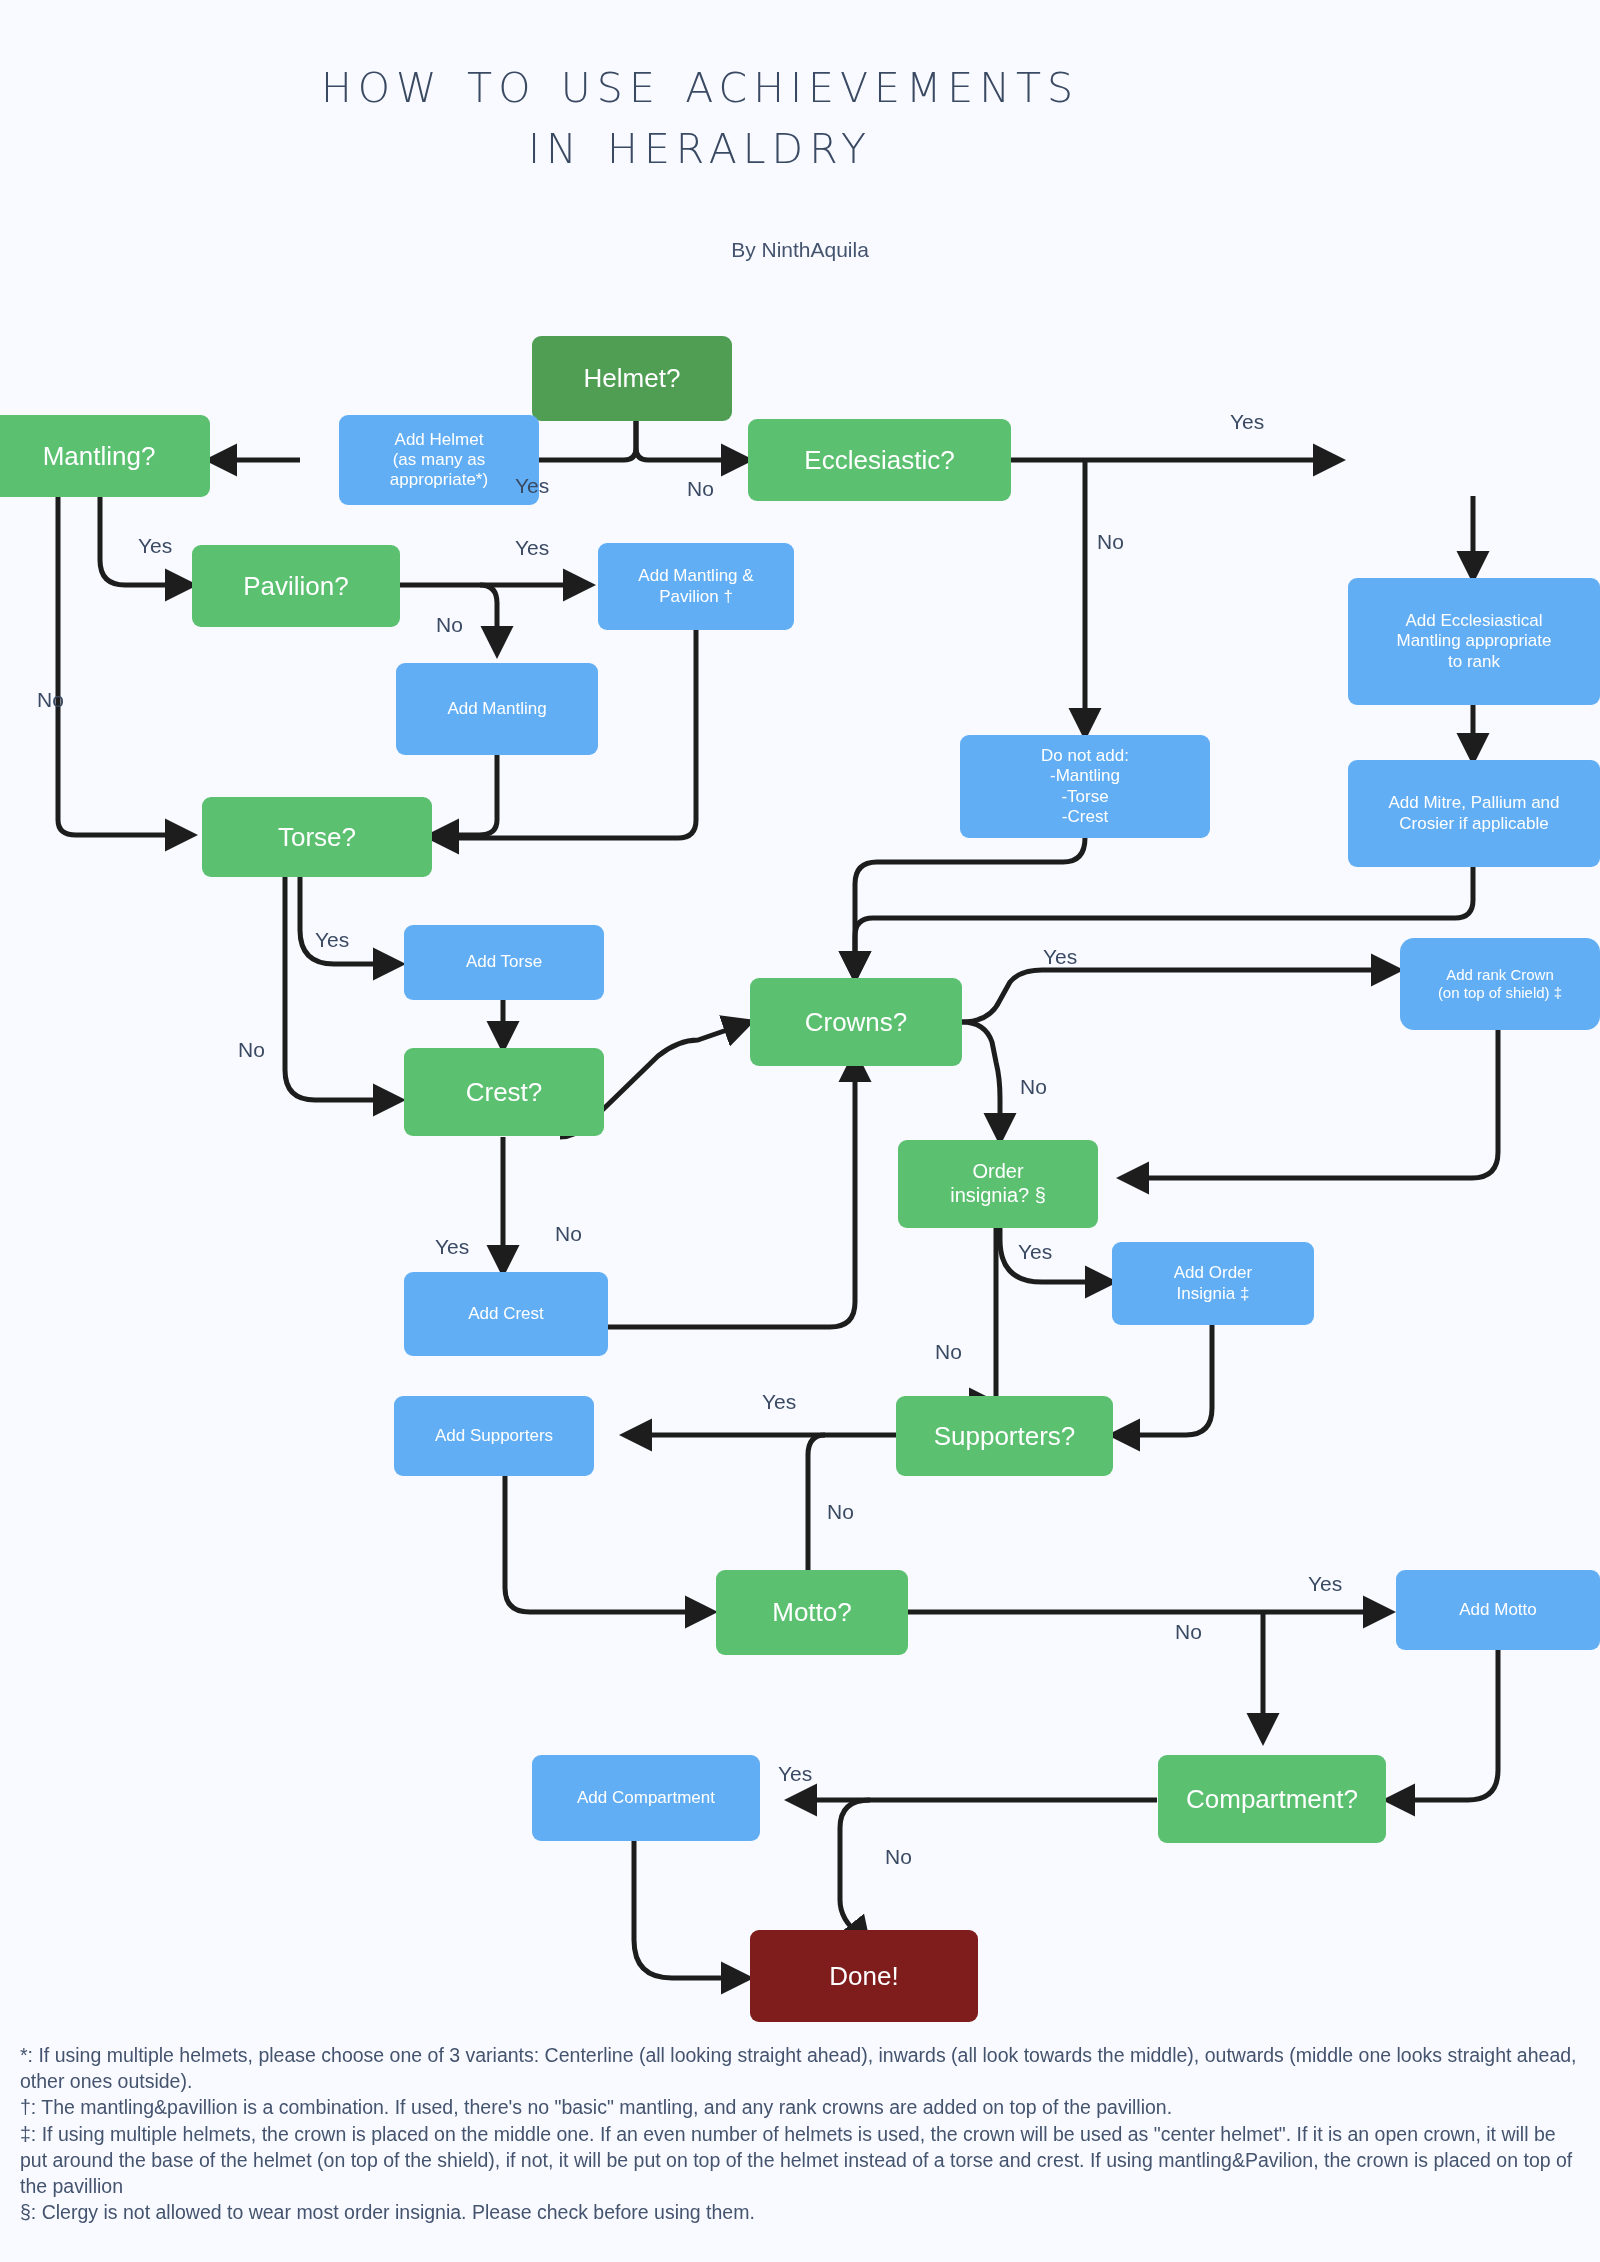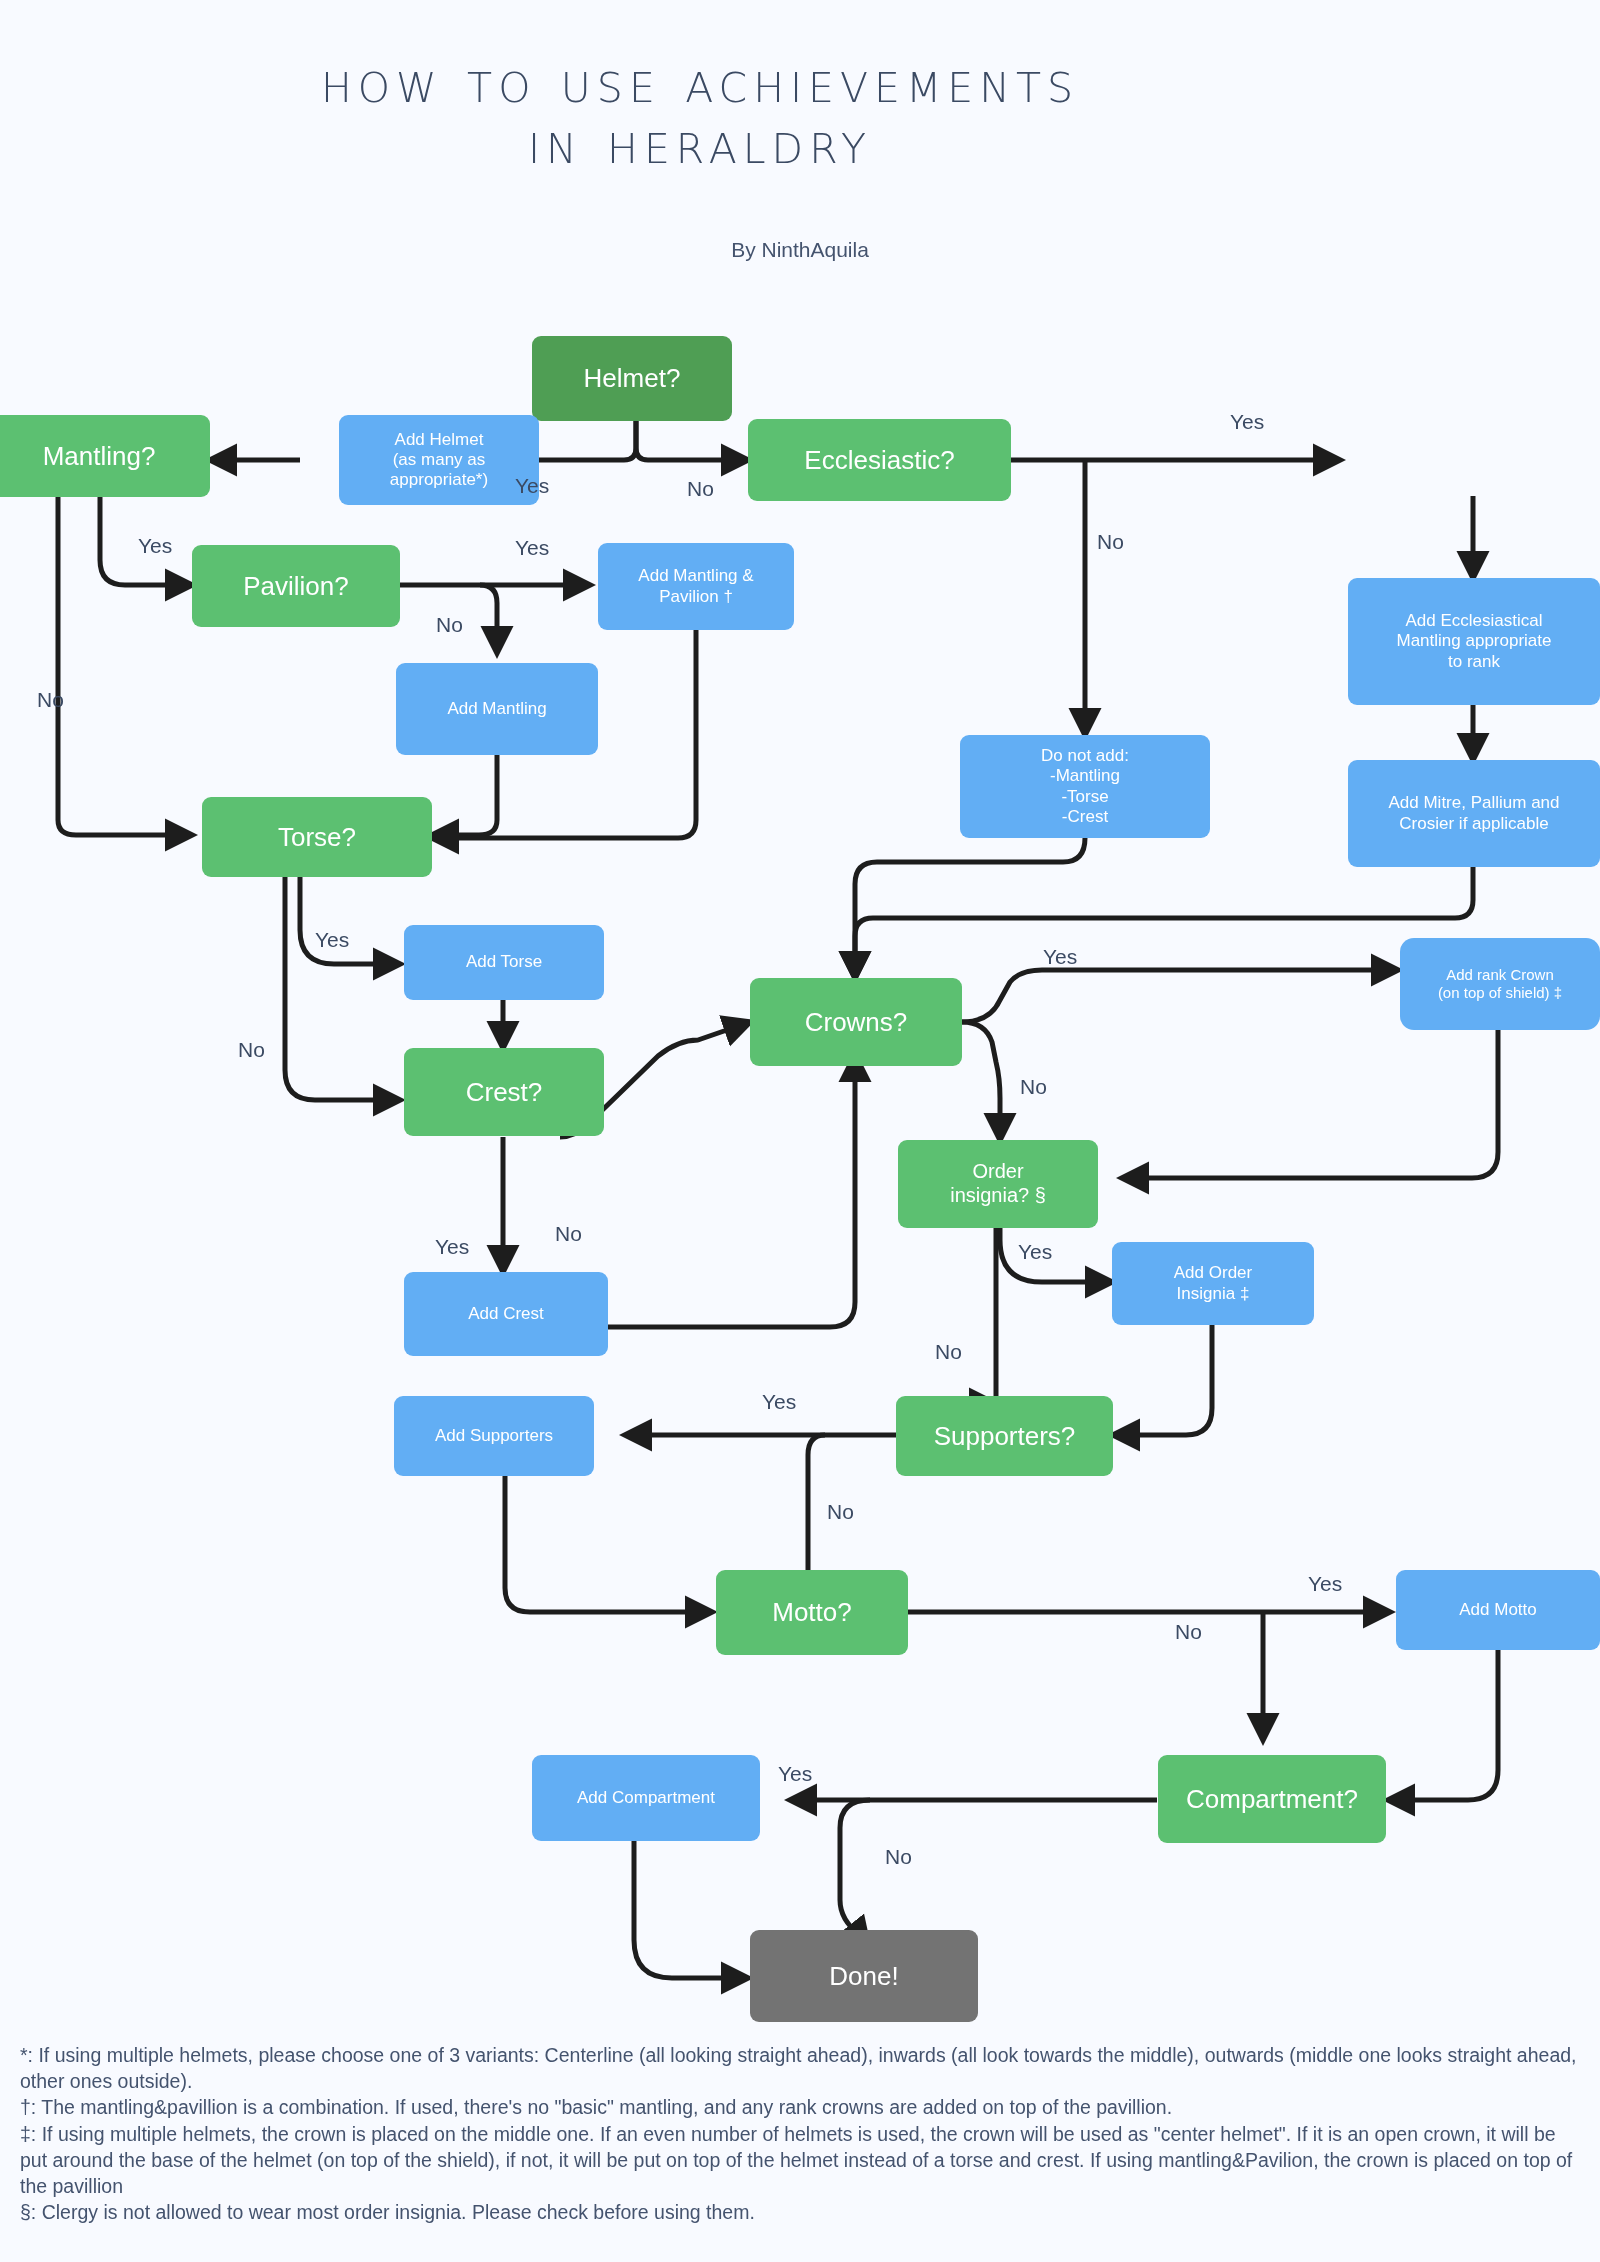--- a/index.html
+++ b/index.html
@@ -30,21 +30,21 @@
   .node{
     position:absolute;border-radius:9px;
     display:flex;align-items:center;justify-content:center;
     text-align:center;color:#ffffff;
     box-sizing:border-box;padding:4px 8px;
     line-height:1.18;
   }
   .green{background:#5cc071;}
   .green-dark{background:#4f9e54;}
   .blue{background:#62aef4;}
-  .yellow{background:#737373;}
+  .yellow{background:#7f1d1d;}
   .q{font-size:26px;}
   .q-sm{font-size:20px;}
   .a{font-size:17px;}
   .a-sm{font-size:15px;border-radius:14px;}
 
   .lbl{
     position:absolute;font-size:21px;color:#3b4a63;
     white-space:nowrap;
   }
 

